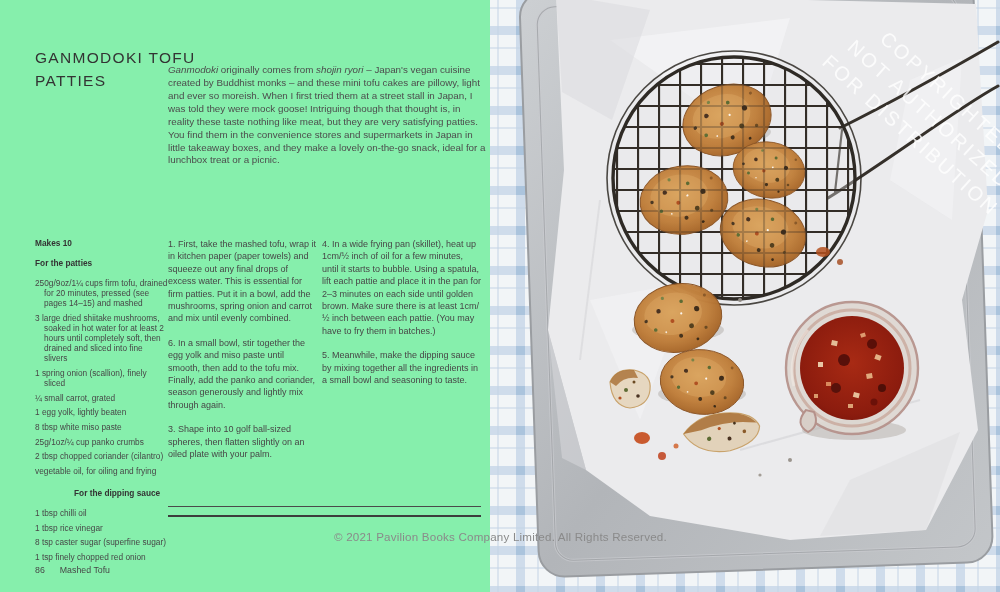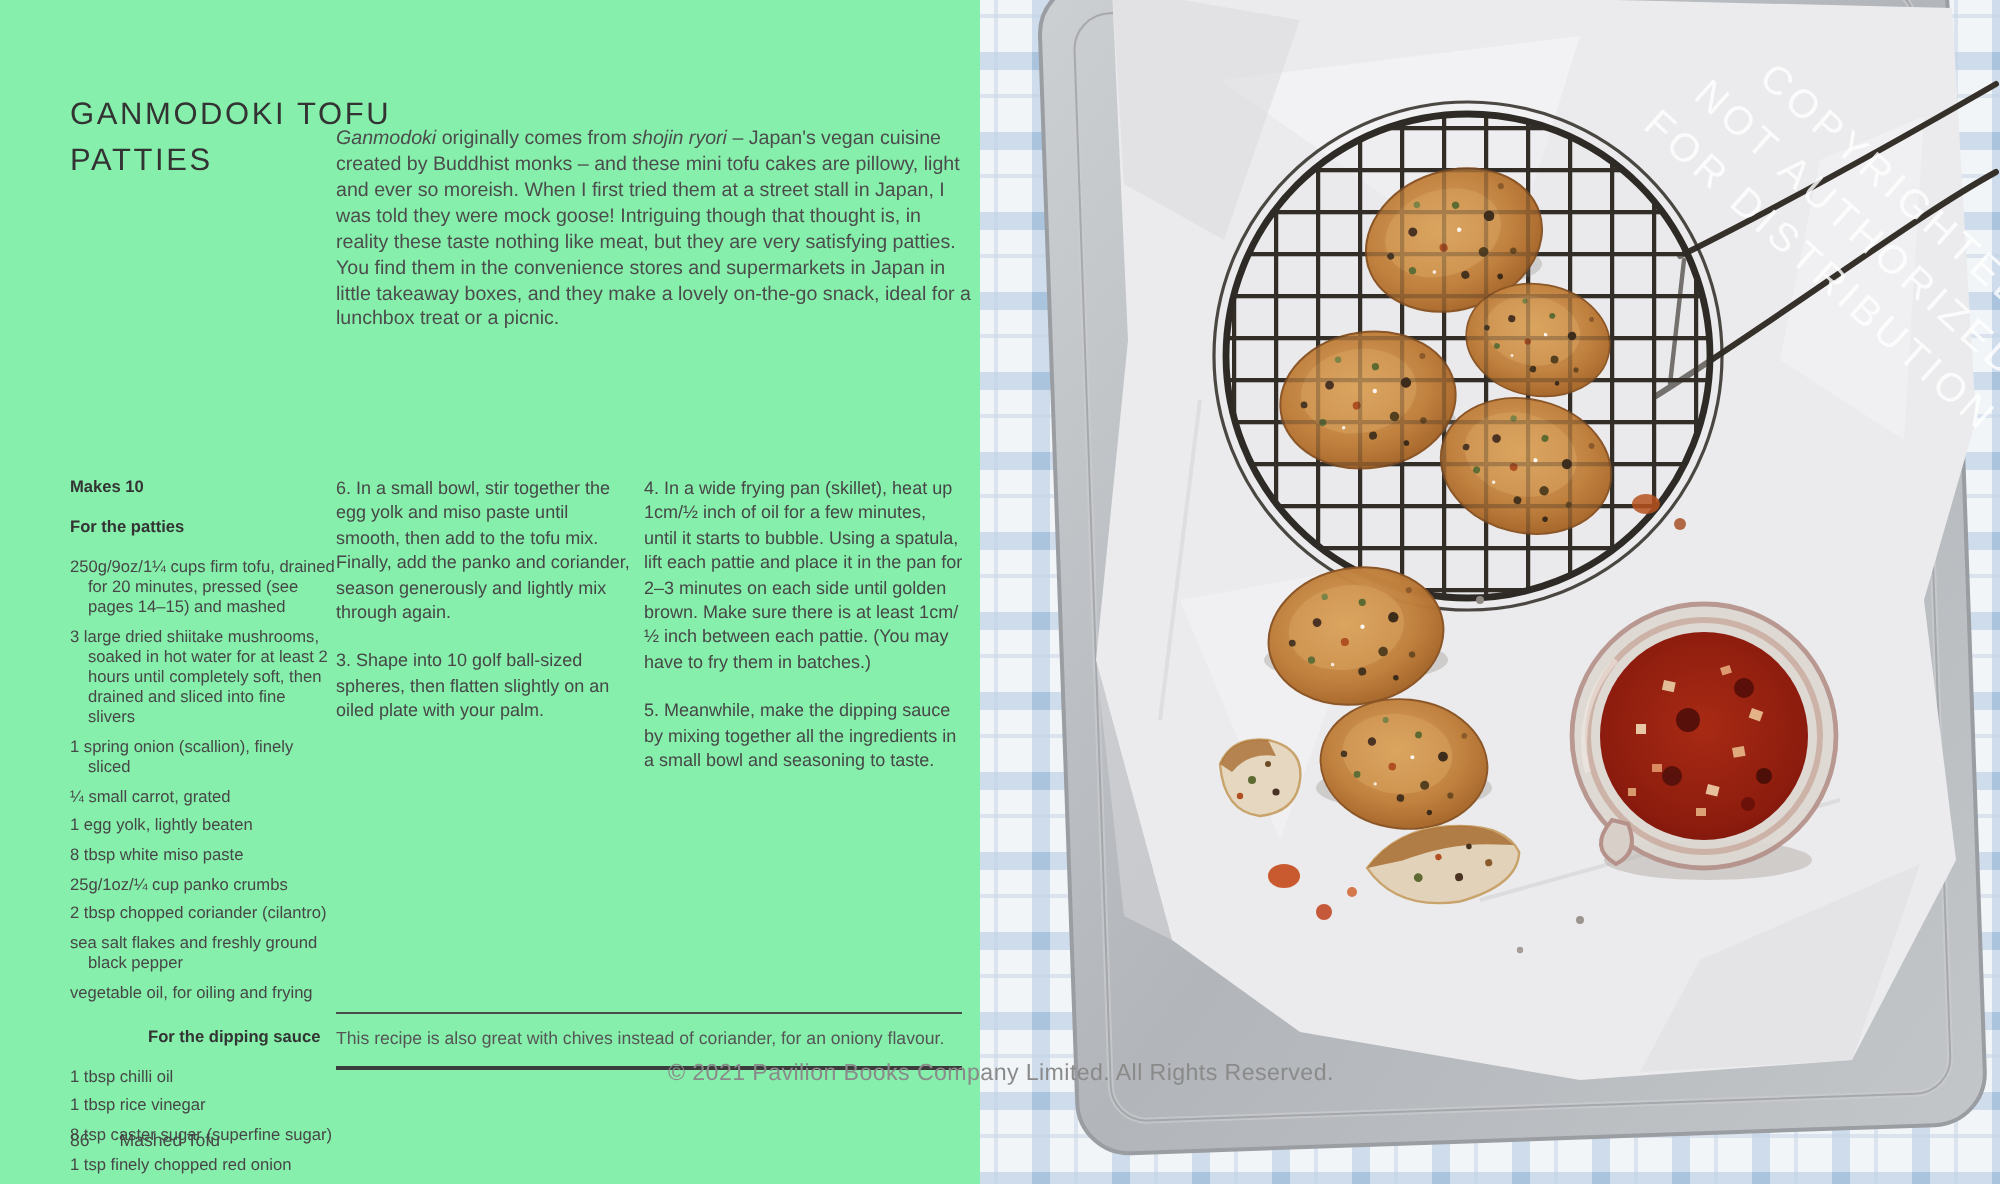--- a/index.html
+++ b/index.html
@@ -68,42 +68,41 @@
       <p class="head">Makes 10</p>
       <p class="head">For the patties</p>
       <p class="ing">250g/9oz/1¼ cups firm tofu, drained for 20 minutes, pressed (see pages 14–15) and mashed</p>
       <p class="ing">3 large dried shiitake mushrooms, soaked in hot water for at least 2 hours until completely soft, then drained and sliced into fine slivers</p>
       <p class="ing">1 spring onion (scallion), finely sliced</p>
       <p class="ing">¼ small carrot, grated</p>
       <p class="ing">1 egg yolk, lightly beaten</p>
       <p class="ing">8 tbsp white miso paste</p>
       <p class="ing">25g/1oz/¼ cup panko crumbs</p>
       <p class="ing">2 tbsp chopped coriander (cilantro)</p>
-      <p class="ing">sea salt flakes and freshly ground black pepper</p>
       <p class="ing">vegetable oil, for oiling and frying</p>
       <p class="head sub">For the dipping sauce</p>
       <p class="ing">1 tbsp chilli oil</p>
       <p class="ing">1 tbsp rice vinegar</p>
       <p class="ing">8 tsp caster sugar (superfine sugar)</p>
       <p class="ing">1 tsp finely chopped red onion</p>
     </div>
 
     <div class="method col1">
+      <p class="step">1. First, take the mashed tofu, wrap it in kitchen paper (paper towels) and squeeze out any final drops of excess water. This is essential for firm patties. Put it in a bowl, add the mushrooms, spring onion and carrot and mix until evenly combined.</p>
       <p class="step">6. In a small bowl, stir together the egg yolk and miso paste until smooth, then add to the tofu mix. Finally, add the panko and coriander, season generously and lightly mix through again.</p>
       <p class="step">3. Shape into 10 golf ball-sized spheres, then flatten slightly on an oiled plate with your palm.</p>
     </div>
 
     <div class="method col2">
       <p class="step">4. In a wide frying pan (skillet), heat up 1cm/½ inch of oil for a few minutes, until it starts to bubble. Using a spatula, lift each pattie and place it in the pan for 2–3 minutes on each side until golden brown. Make sure there is at least 1cm/½ inch between each pattie. (You may have to fry them in batches.)</p>
       <p class="step">5. Meanwhile, make the dipping sauce by mixing together all the ingredients in a small bowl and seasoning to taste.</p>
     </div>
 
     <div class="twists">
       <hr>
-      <p class="t-body">This recipe is also great with chives instead of coriander, for an oniony flavour.</p>
       <hr class="thick">
     </div>
 
     <div class="page-footer">
       <span>86</span><span class="chapter">Mashed Tofu</span>
     </div>
   </div>
 
   <div class="photo-page">
     <svg width="510" height="592" viewBox="0 0 510 592" xmlns="http://www.w3.org/2000/svg">

